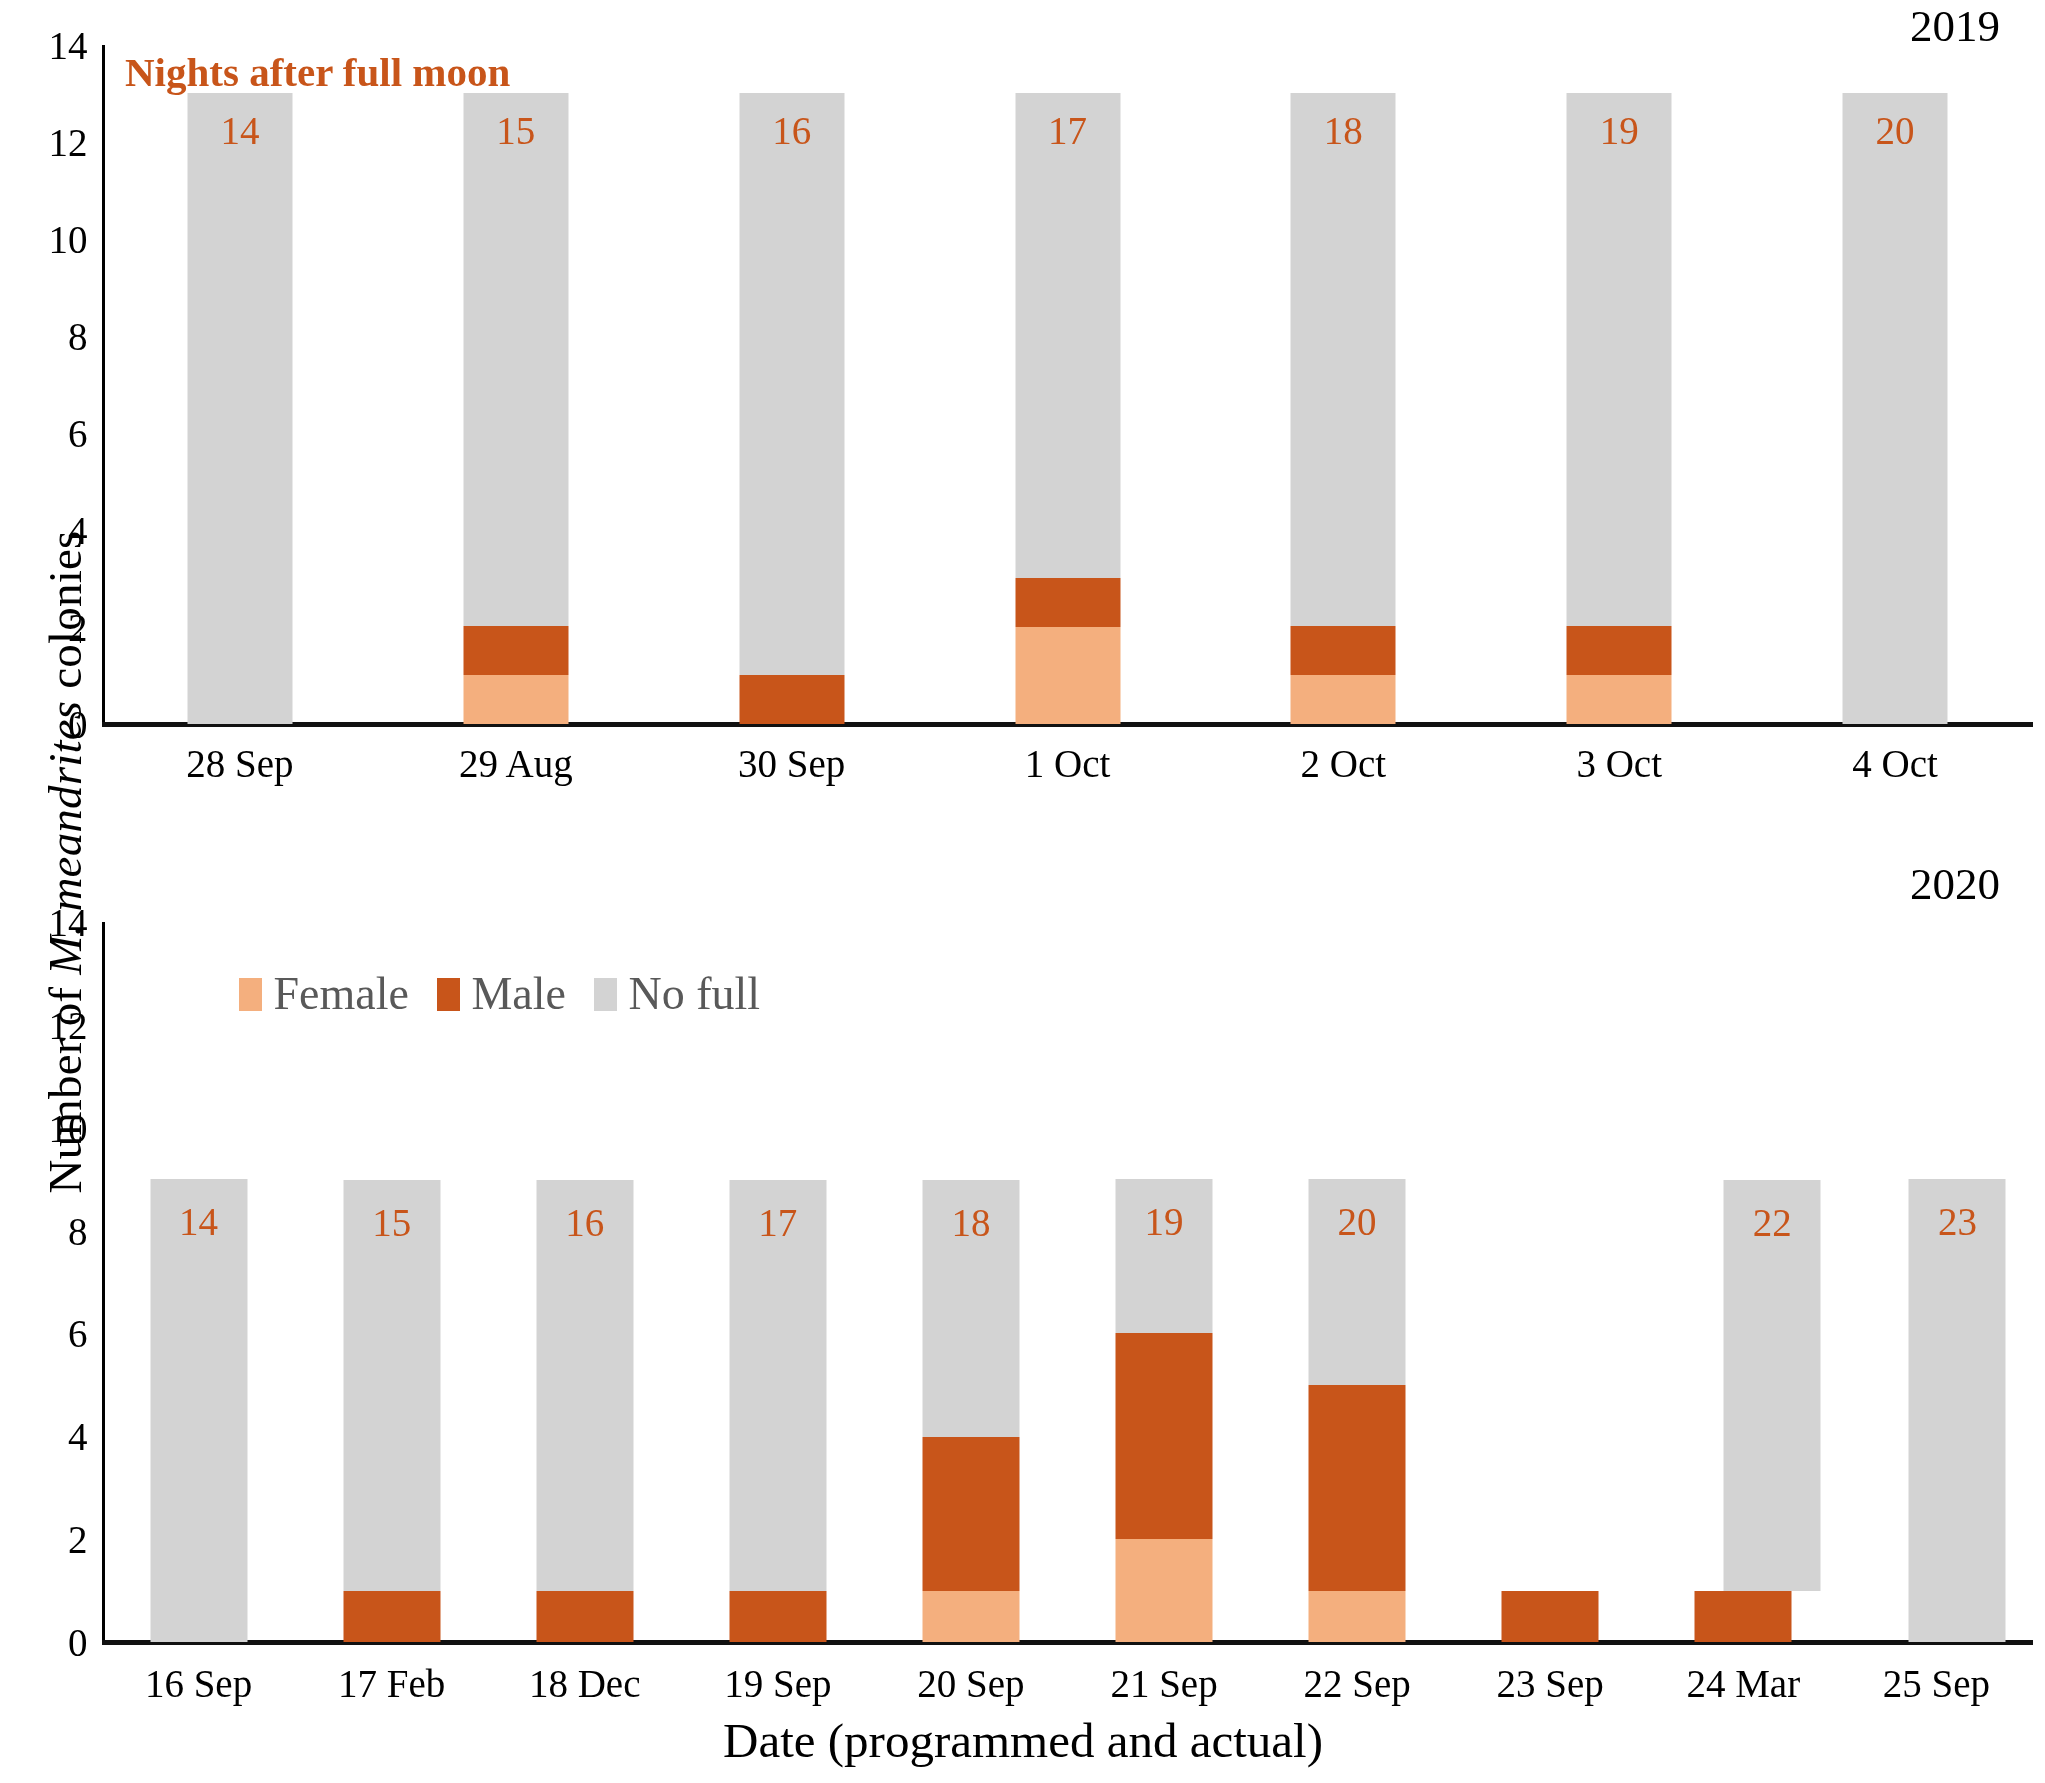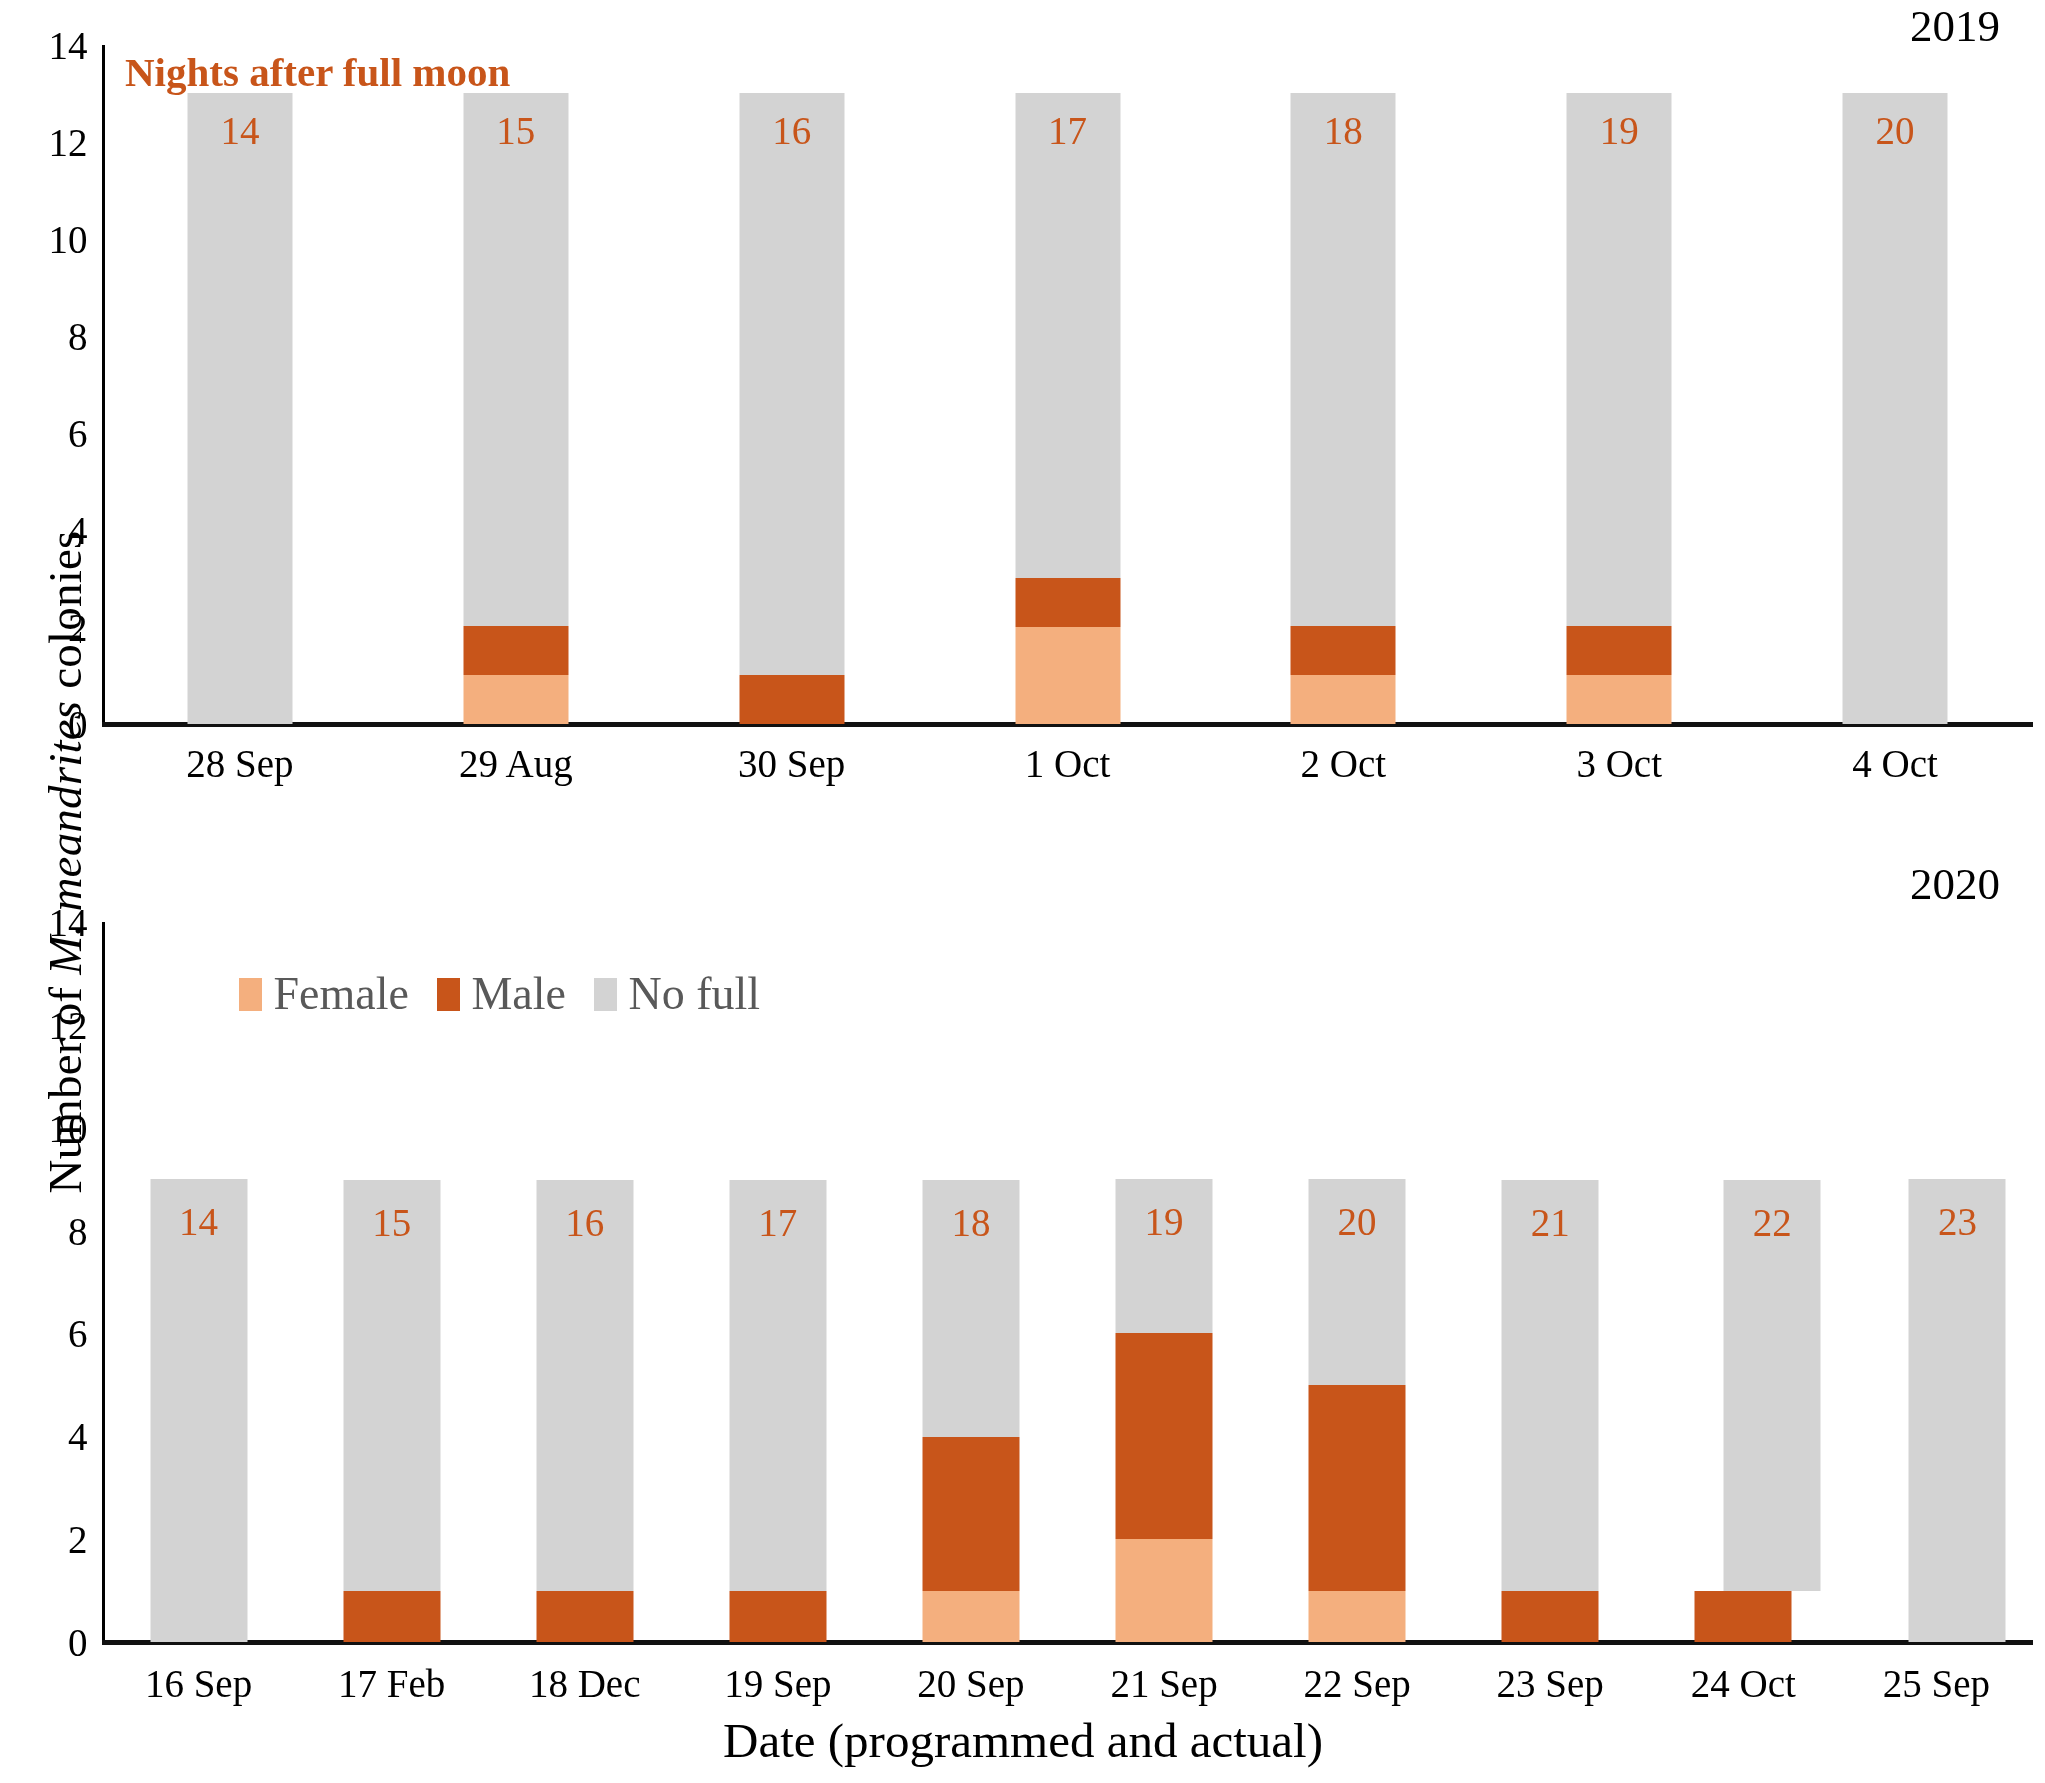--- a/index.html
+++ b/index.html
@@ -248,23 +248,20 @@
               <div class="seg female" style="height: 51px;"></div>
               <div class="seg male" style="height: 206px;"></div>
               <div class="seg nospawn" style="height: 206px;">
                 <span class="moonnum" style="top: 23px;">20</span>
               </div>
             </div>
           </div>
           <div class="slot">
             <div class="bar" style="width: 97px; height: 463px;">
               <div class="seg male" style="height: 51px;"></div>
-              <div class="seg nospawn" style="height: 411px;">
-                <span class="moonnum" style="top: 23px;">21</span>
-              </div>
             </div>
           </div>
           <div class="slot">
             <div class="bar" style="width: 97px; height: 463px;">
               <div class="seg male" style="height: 51px;"></div>
               <div class="seg nospawn" style="height: 411px; margin-left: 29px;">
                 <span class="moonnum" style="top: 23px;">22</span>
               </div>
             </div>
           </div>
@@ -280,21 +277,21 @@
 
     <div class="catlabels" style="left: 102px; top: 798px; width: 1931px;" id="cats-2020">
         <div class="catlabel">16 Sep</div>
         <div class="catlabel">17 Feb</div>
         <div class="catlabel">18 Dec</div>
         <div class="catlabel">19 Sep</div>
         <div class="catlabel">20 Sep</div>
         <div class="catlabel">21 Sep</div>
         <div class="catlabel">22 Sep</div>
         <div class="catlabel">23 Sep</div>
-        <div class="catlabel">24 Oct</div>
+        <div class="catlabel">24 Mar</div>
         <div class="catlabel">25 Sep</div>
       </div>
   </div>
 
   <div class="xlabel">Date (programmed and actual)</div>
 
 </div>
 
 
 </body></html>

